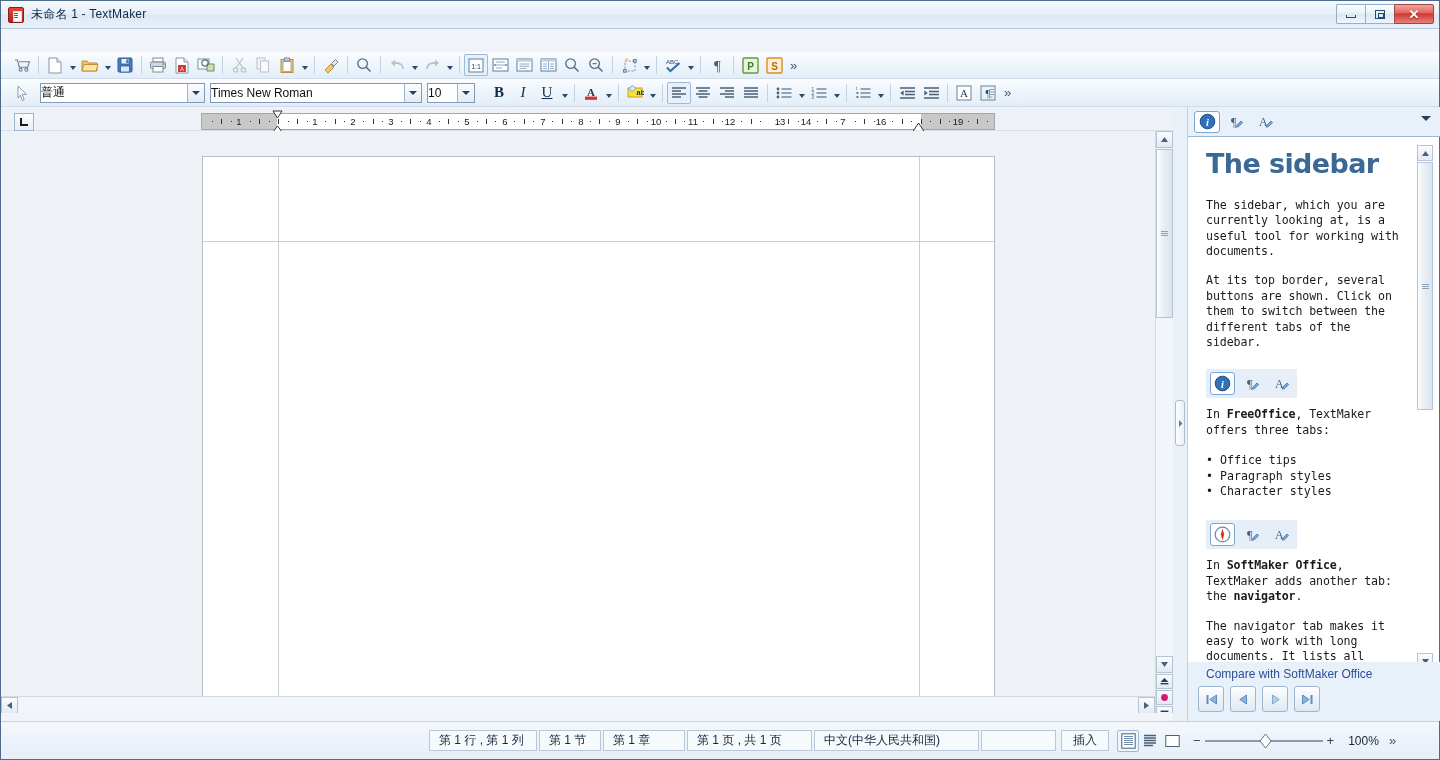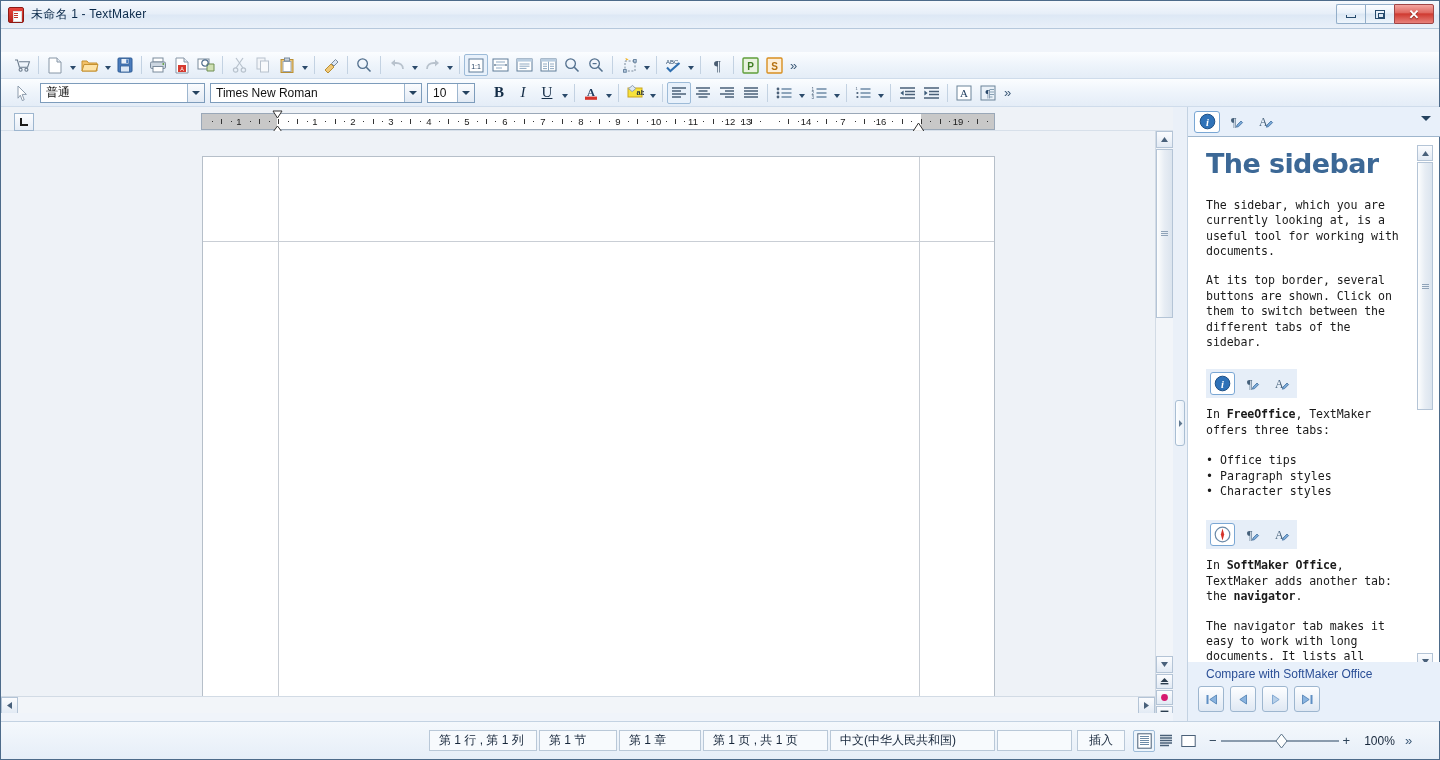--- a/index.html
+++ b/index.html
@@ -80,21 +80,21 @@
            padding-bottom:6px; flex:none; }
   .caret i { display:block; width:0;height:0;border-left:3.5px solid transparent;
              border-right:3.5px solid transparent;border-top:4px solid #2b4a6b; }
   .chev { font-size:13px; color:#3a5876; padding:0 4px; flex:none; }
 
   svg { display:block; shape-rendering:geometricPrecision; }
 
   
   .combo { height:20px; border:1px solid #7d9cbb; background:#fff; display:flex; align-items:center;
            font-size:12px; position:relative; flex:none; }
-  .combo .val { padding-left:5px; color:#111; white-space:nowrap; overflow:hidden; }
+  .combo .val { color:#111; white-space:nowrap; overflow:hidden; }
   .combo .btn { position:absolute; right:0; top:0; width:17px; height:18px;
                 background:linear-gradient(to bottom,#fbfcfe,#e2eaf4);
                 border-left:1px solid #9db6cf; display:flex; align-items:center; justify-content:center; }
   .combo .btn i { width:0;height:0;border-left:4px solid transparent;border-right:4px solid transparent;border-top:4px solid #24425f; }
   #style-combo { width:165px; }
   #font-combo { width:212px; }
   #size-combo { width:48px; }
   .fbtn { width:24px; height:22px; display:flex;align-items:center;justify-content:center;
           border:1px solid transparent;border-radius:2px; font-size:14px; color:#132c46; flex:none; }
   .fbtn.pressed{background:#e8f1fb;border:1px solid #9dbbd8;}
@@ -622,21 +622,21 @@
         <span class="rt" style="left: 189px;">3</span>
         <span class="rt" style="left: 227px;">4</span>
         <span class="rt" style="left: 265px;">5</span>
         <span class="rt" style="left: 303px;">6</span>
         <span class="rt" style="left: 341px;">7</span>
         <span class="rt" style="left: 379px;">8</span>
         <span class="rt" style="left: 416px;">9</span>
         <span class="rt" style="left: 454px;">10</span>
         <span class="rt" style="left: 491px;">11</span>
         <span class="rt" style="left: 528px;">12</span>
-        <span class="rt" style="left: 544px;">13</span>
+        <span class="rt" style="left: 578px;">13</span>
         <span class="rt" style="left: 604px;">14</span>
         <span class="rt" style="left: 641px;">7</span>
         <span class="rt" style="left: 679px;">16</span>
         <span class="rt" style="left: 756px;">19</span>
         <span class="rdot" style="left: 10px;"></span>
         <span class="rbar" style="left: 19px;"></span>
         <span class="rdot" style="left: 29px;"></span>
         <span class="rdot" style="left: 48px;"></span>
         <span class="rbar" style="left: 57px;"></span>
         <span class="rdot" style="left: 67px;"></span>
@@ -973,21 +973,21 @@
               <rect x="9.5" y="1" width="2" height="9" fill="#5f8fc4"></rect>
             </svg>
         </div>
       </div>
     </div>
   </div>
 
   <div class="statusbar">
     <div style="width:428px"></div>
     <div class="sfield" style="width:108px">第 1 行 , 第 1 列</div>
-    <div class="sfield" style="width:78px">第 1 节</div>
+    <div class="sfield" style="width:62px">第 1 节</div>
     <div class="sfield" style="width:82px">第 1 章</div>
     <div class="sfield" style="width:125px">第 1 页 , 共 1 页</div>
     <div class="sfield" style="width:165px">中文(中华人民共和国)</div>
     <div class="sfield" style="width:75px"></div>
     <div class="sfield" style="width:48px;justify-content:center;margin-left:3px">插入</div>
 
     <div style="width:6px"></div>
     <div class="sbtn pressed">
       <svg width="15" height="16" viewBox="0 0 15 16">
           <rect x=".8" y=".8" width="13.4" height="14.4" fill="#fff" stroke="#4a6078"></rect>

